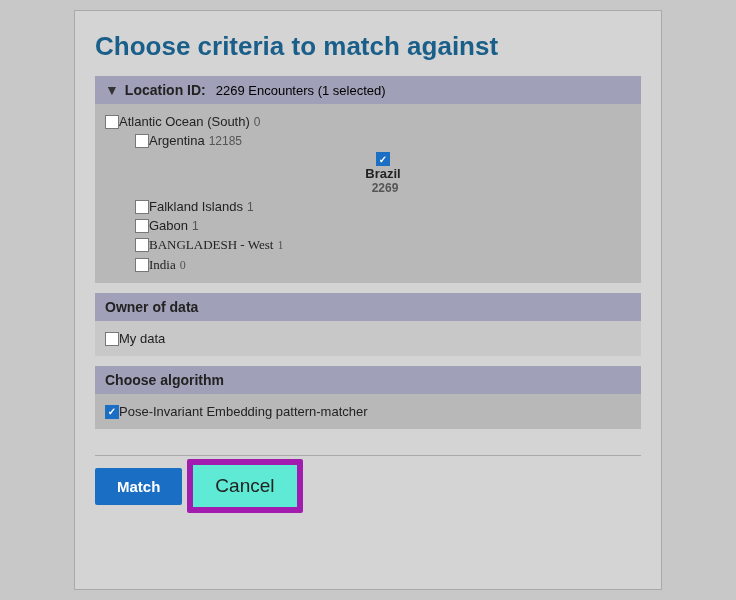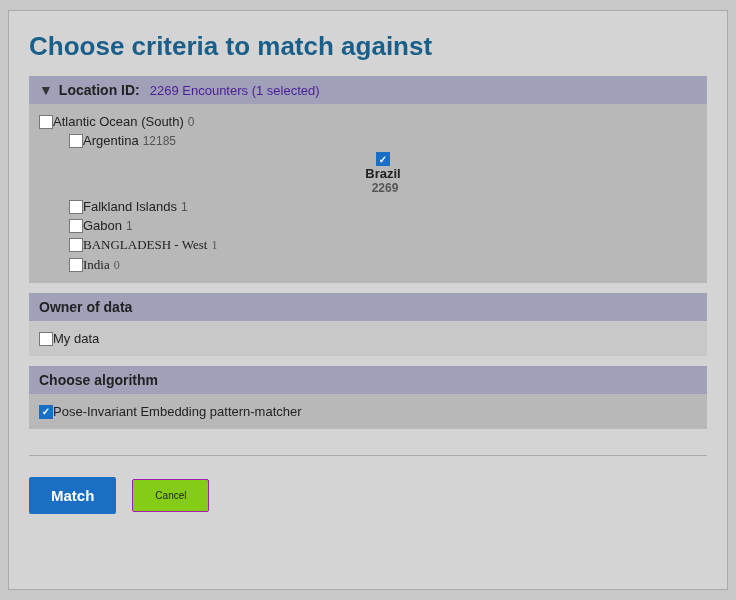--- a/index.html
+++ b/index.html
@@ -8,21 +8,21 @@
       background: #c8c8c8;
       width: 736px;
       height: 600px;
       display: flex;
       align-items: center;
       justify-content: center;
     }
     .dialog {
       background: #d4d4d4;
       border: 1px solid #aaa;
-      width: 720px;
+      width: 588px;
       min-height: 580px;
       padding: 20px 20px 20px 20px;
       position: relative;
     }
     .dialog-title {
       color: #1a5f8a;
       font-size: 26px;
       font-weight: bold;
       margin-bottom: 14px;
     }
@@ -37,21 +37,21 @@
       color: #222;
       margin-bottom: 0;
     }
     .section-header .chevron {
       font-size: 14px;
       color: #333;
     }
     .section-header .header-count {
       font-weight: normal;
       font-size: 13px;
-      color: #4c1d95;
+      color: #000000;
       margin-left: 4px;
     }
     .tree-area {
       background: #b8b8b8;
       padding: 8px 10px;
       margin-bottom: 10px;
     }
     .tree-item {
       display: flex;
       align-items: center;
@@ -106,42 +106,42 @@
     .algo-area {
       background: #b8b8b8;
       padding: 8px 10px;
     }
     .owner-area {
       background: #c8c8c8;
       padding: 8px 10px;
     }
     .button-row {
       display: flex;
-      gap: 16px;
+      gap: 5px;
       align-items: center;
       margin-top: 26px;
-      padding-top: 21px;
+      padding-top: 3px;
       border-top: 1px solid #aaa;
     }
     .btn-match {
       background: #1a6fc4;
       color: white;
       border: none;
       padding: 10px 22px;
       font-size: 15px;
       font-weight: bold;
       cursor: pointer;
       border-radius: 2px;
     }
     .btn-cancel {
-      background: #84cc16;
+      background: #5eead4;
       color: #222;
-      border: 1px solid #a21caf;
+      border: 6px solid #a21caf;
       padding: 10px 22px;
-      font-size: 10px;
+      font-size: 19px;
       cursor: pointer;
       border-radius: 2px;
     }
   </style>
 </head>
 <body>
 
 <div class="dialog">
   <div class="dialog-title">Choose criteria to match against</div>
 

